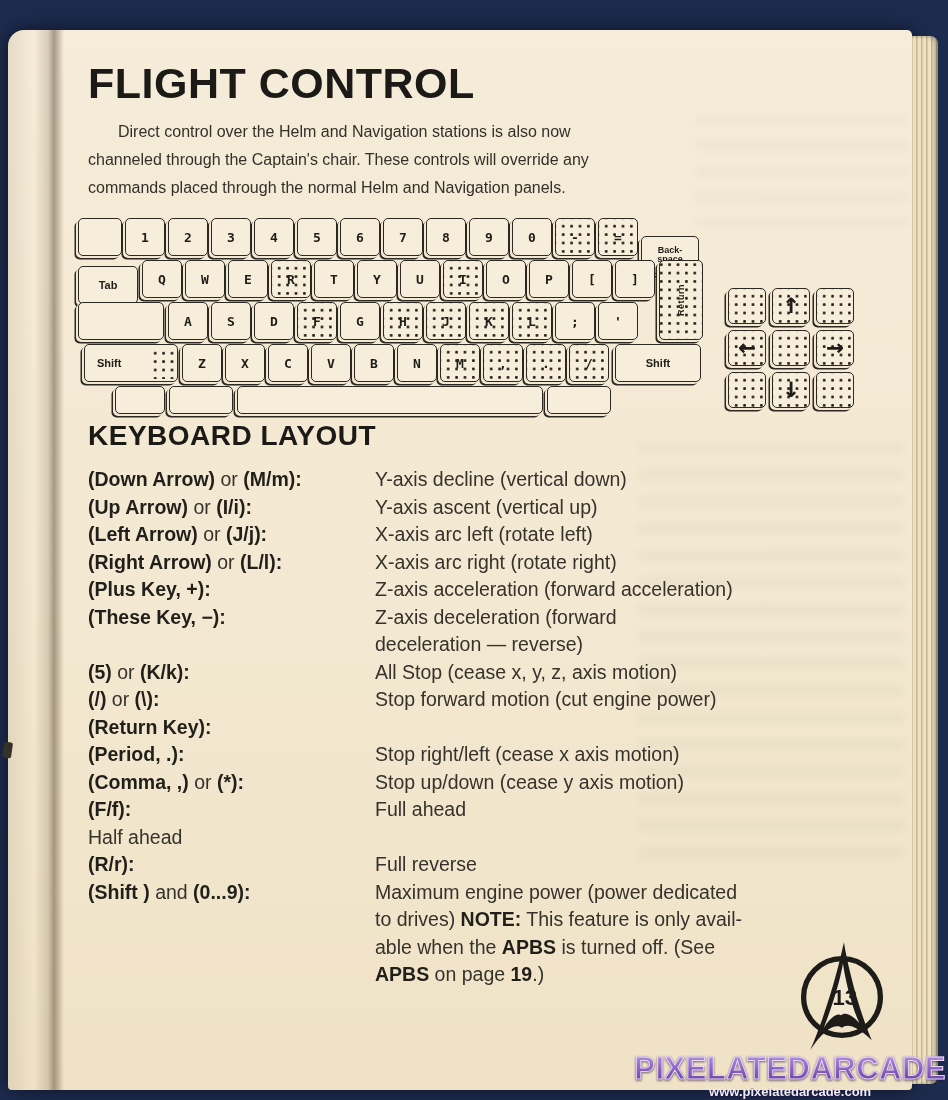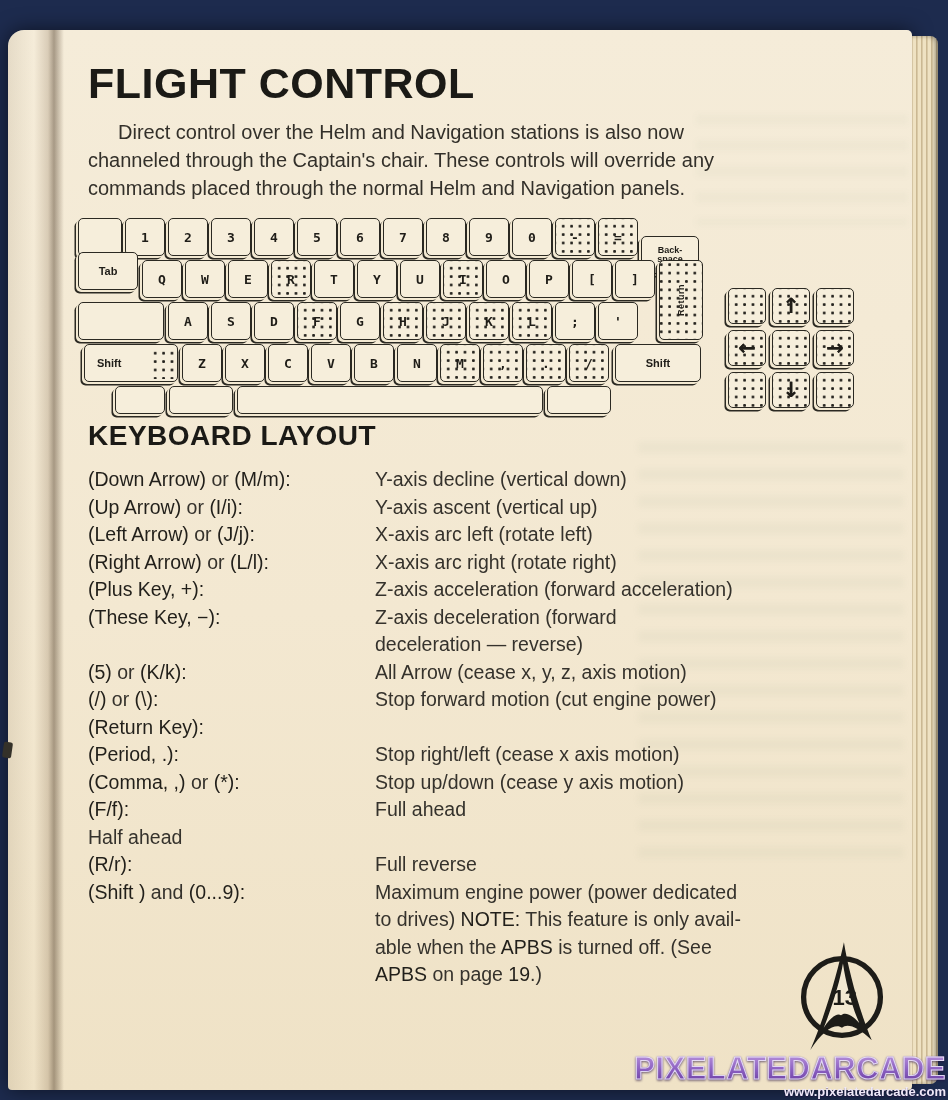--- a/index.html
+++ b/index.html
@@ -17,21 +17,21 @@
   .staple{position:absolute;left:3px;top:742px;width:9px;height:16px;background:#343129;border-radius:2px;transform:rotate(8deg);}
 
   .ghost{position:absolute;pointer-events:none;filter:blur(3px);}
   .ghost-a{left:630px;top:412px;width:266px;height:420px;opacity:.5;
     background:repeating-linear-gradient(180deg,rgba(128,148,118,.12) 0 11px,rgba(0,0,0,0) 11px 27px);}
   .ghost-b{left:688px;top:84px;width:212px;height:112px;opacity:.4;
     background:repeating-linear-gradient(180deg,rgba(128,148,118,.12) 0 11px,rgba(0,0,0,0) 11px 26px);}
 
   .title{position:absolute;left:80px;top:32px;font-size:43px;line-height:1;font-weight:900;
     letter-spacing:.5px;color:#1b1a16;}
-  .intro{position:absolute;left:80px;top:88px;width:770px;font-size:20px;line-height:28px;color:#33302a;}
+  .intro{position:absolute;left:80px;top:88px;width:770px;font-size:16px;line-height:28px;color:#33302a;}
   .intro-line.indent{padding-left:30px;}
 
   
   #keyboard{position:absolute;left:70px;top:188px;width:630px;height:198px;}
   #keypad{position:absolute;left:720px;top:258px;width:128px;height:122px;}
   .key{position:absolute;background:#f6eedb;border:1.5px solid #2b2922;border-radius:5px;
     box-shadow:-2px 2px 0 #f3e9d2,-3.5px 3.5px 0 #2b2922;
     display:flex;align-items:center;justify-content:center;color:#1f1d18;
     font-family:"DejaVu Sans Mono",monospace;font-weight:bold;font-size:13px;box-sizing:border-box;}
   .key.small{font-family:"Liberation Sans",sans-serif;font-size:11px;}
@@ -50,24 +50,24 @@
     text-shadow:0 0 .6px #1f1d18;}
 
   .section-heading{position:absolute;left:80px;top:390px;font-size:28px;font-weight:700;
     letter-spacing:.5px;color:#1b1a16;}
 
   #layout-table{position:absolute;left:80px;top:436px;width:775px;font-size:19.5px;line-height:27.5px;color:#35322c;}
   .trow{display:flex;}
   .trow.gap{margin-top:0;}
   .key-col{flex:none;width:287px;color:#2a2username823;}
   .desc-col{flex:1;}
-  #layout-table b{font-weight:400;color:#211f1a;}
+  #layout-table b{font-weight:700;color:#211f1a;}
 
   .insignia{position:absolute;left:786px;top:910px;width:96px;height:118px;}
-  .watermark{position:absolute;right:2px;bottom:2px;text-align:right;line-height:1;}
+  .watermark{position:absolute;right:2px;bottom:2px;text-align:center;line-height:1;}
   .watermark .wm1{font-size:31px;font-weight:900;letter-spacing:.5px;
     background:linear-gradient(180deg,#bb95dd 0%,#8a5fc0 55%,#6a3da0 100%);
     -webkit-background-clip:text;background-clip:text;color:transparent;
     -webkit-text-stroke:1px rgba(240,235,250,.85);
     filter:drop-shadow(0 1px 1px rgba(30,10,60,.6));}
   .watermark .wm2{font-size:13px;font-weight:bold;color:#efe9f8;margin-top:1px;
     text-shadow:0 1px 1px rgba(30,10,60,.7);}
 </style>
 </head>
 <body>
@@ -116,21 +116,21 @@
       <div class="key" style="left: 434px; top: 0px; width: 40px; height: 38px;">
         <span class="klabel">0</span>
       </div>
       <div class="key dotted" style="left: 477px; top: 0px; width: 40px; height: 38px;">
         <span class="klabel">-</span>
       </div>
       <div class="key dotted" style="left: 520px; top: 0px; width: 40px; height: 38px;">
         <span class="klabel">=</span>
       </div>
       <div class="key two-line" style="left: 563px; top: 0px; width: 58px; height: 38px; margin-top: 18px;">Back-<br>space</div>
-      <div class="key small" style="left: 0px; top: 34px; width: 60px; height: 38px;">
+      <div class="key small" style="left: 0px; top: 48px; width: 60px; height: 38px;">
         <span class="klabel">Tab</span>
       </div>
       <div class="key" style="left: 64px; top: 42px; width: 40px; height: 38px;">
         <span class="klabel">Q</span>
       </div>
       <div class="key" style="left: 107px; top: 42px; width: 40px; height: 38px;">
         <span class="klabel">W</span>
       </div>
       <div class="key" style="left: 150px; top: 42px; width: 40px; height: 38px;">
         <span class="klabel">E</span>
@@ -283,21 +283,21 @@
       <div class="trow">
         <div class="key-col"><b>(Plus Key, +):</b></div>
         <div class="desc-col"><span>Z-axis acceleration (forward acceleration)</span></div>
       </div>
       <div class="trow">
         <div class="key-col"><b>(These Key, −):</b></div>
         <div class="desc-col"><span>Z-axis deceleration (forward</span><br><span>deceleration — reverse)</span></div>
       </div>
       <div class="trow gap">
         <div class="key-col"><b>(5)</b><span> or </span><b>(K/k):</b></div>
-        <div class="desc-col"><span>All Arrow (cease x, y, z, axis motion)</span></div>
+        <div class="desc-col"><span>All Stop (cease x, y, z, axis motion)</span></div>
       </div>
       <div class="trow">
         <div class="key-col"><b>(/)</b><span> or </span><b>(\):</b></div>
         <div class="desc-col"><span>Stop forward motion (cut engine power)</span></div>
       </div>
       <div class="trow">
         <div class="key-col"><b>(Return Key):</b></div>
       </div>
       <div class="trow">
         <div class="key-col"><b>(Period, .):</b></div>

